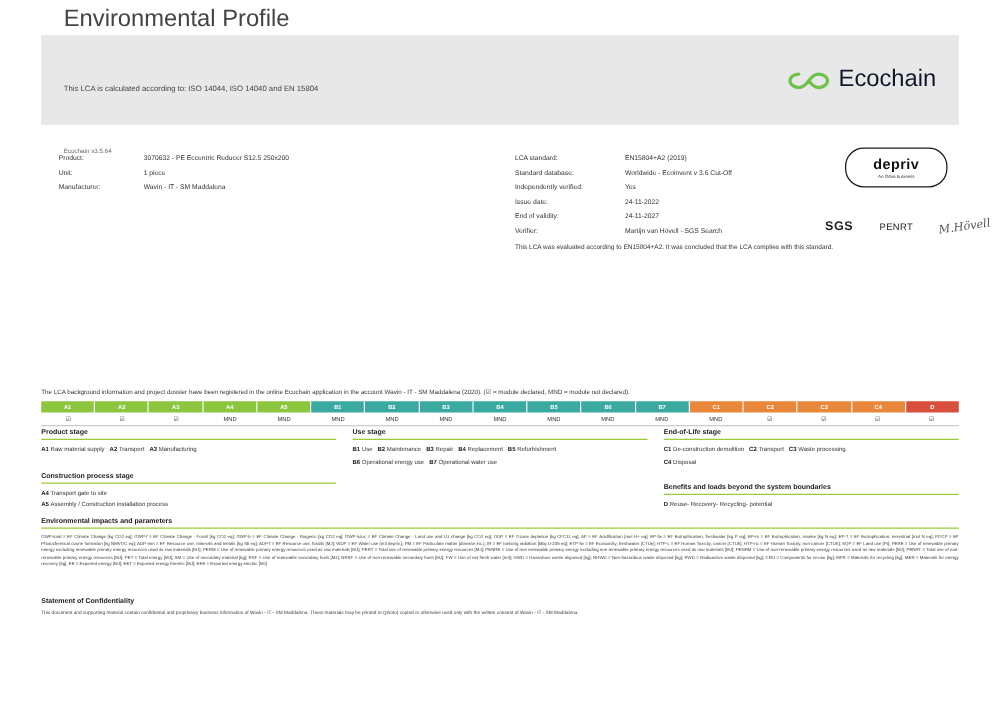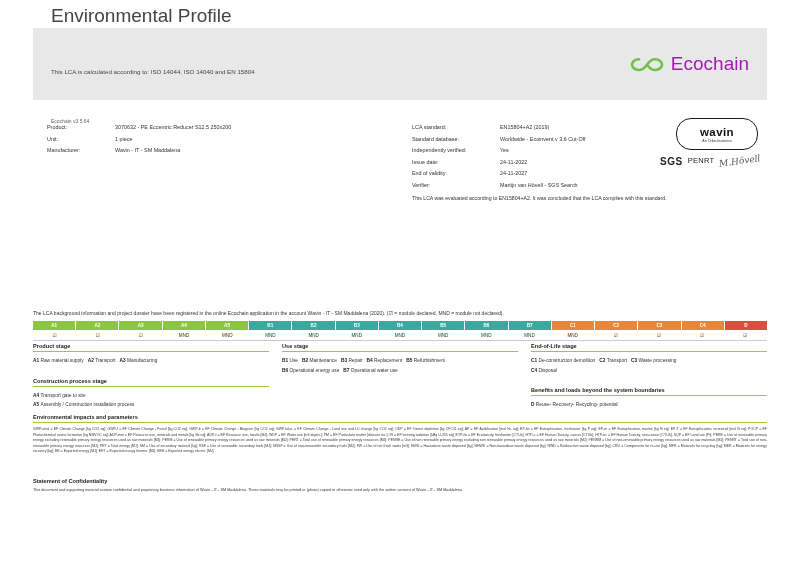--- a/index.html
+++ b/index.html
@@ -62,21 +62,21 @@
     display: flex;
     align-items: center;
     gap: 7px;
   }
   .ecochain-mark {
     width: 34px;
     height: 17px;
   }
   .ecochain-word {
     font-size: 19px;
-    color: #a21caf;
+    color: #0f172a;
     letter-spacing: 0px;
   }
 
   
   .meta {
     position: absolute;
     left: 47px;
     top: 122px;
     width: 706px;
     font-size: 5.4px;
@@ -136,24 +136,25 @@
     letter-spacing: 0.4px;
   }
   .wavin-sub {
     font-size: 3.6px;
     color: #333333;
     margin-top: 1px;
   }
   .sgs-row {
     position: absolute;
     left: 660px;
-    top: 156px;
+    top: 176px;
     width: 105px;
     display: flex;
-    gap: 5px;
+    align-items: center;
+    gap: 21px;
   }
   .sgs-mark {
     font-size: 10px;
     font-weight: bold;
     color: #222222;
     letter-spacing: 0.5px;
   }
   .search-mark {
     font-size: 7.5px;
     color: #222222;
@@ -347,21 +348,21 @@
       </div>
       <div class="meta-row">
         <span class="meta-label" style="flex:0 0 88px;width:88px">Verifier:</span>
         <span class="meta-value">Martijn van Hövell - SGS Search</span>
       </div>
     </div>
     <div class="meta-note">This LCA was evaluated according to EN15804+A2. It was concluded that the LCA complies with this standard.</div>
   </div>
 
   <div class="wavin-box">
-    <div class="wavin-word">wavin</div>
+    <div class="wavin-word">depriv</div>
     <div class="wavin-sub">An Orbia business</div>
   </div>
   <div class="sgs-row">
     <span class="sgs-mark">SGS</span>
     <span class="search-mark">PENRT</span>
     <span class="signature">M.Hövell</span>
   </div>
 
   <div class="dossier">The LCA background information and project dossier have been registered in the online Ecochain application in the account Wavin - IT - SM Maddalena (2020). (☑ = module declared, MND = module not declared).</div>
 

